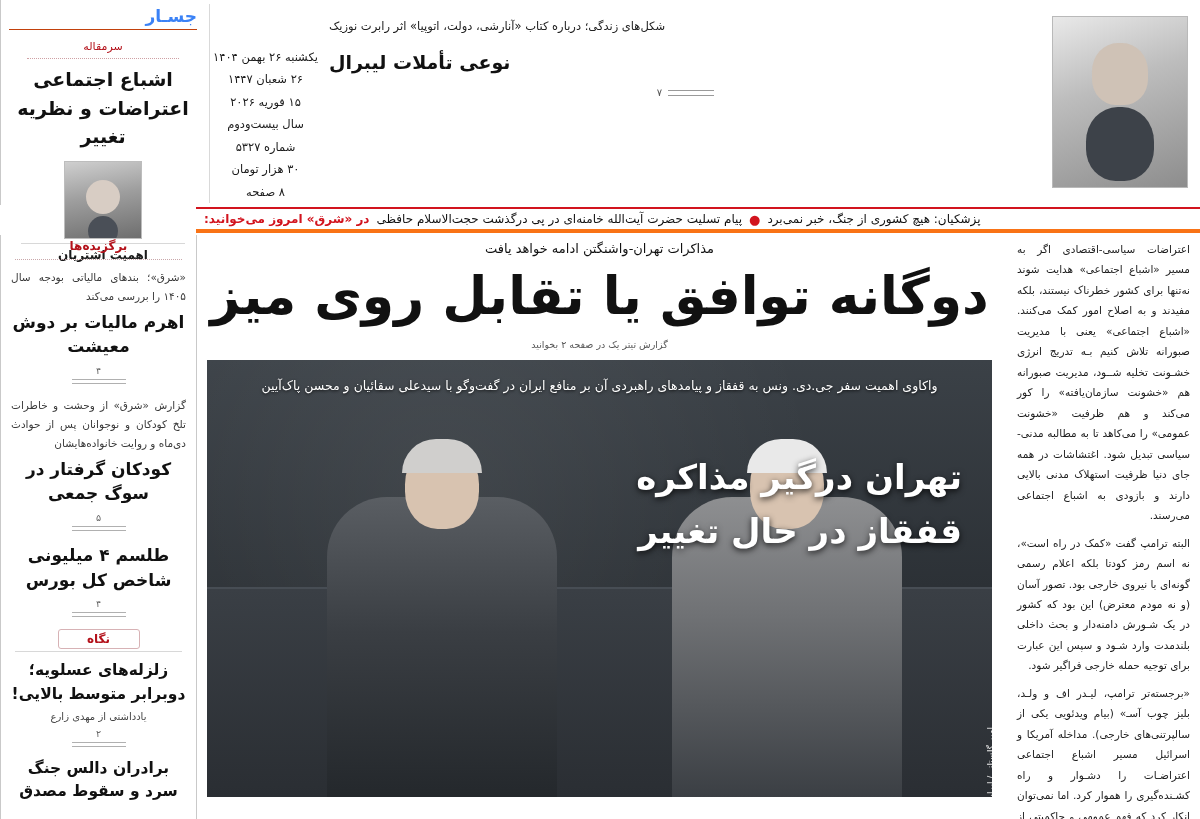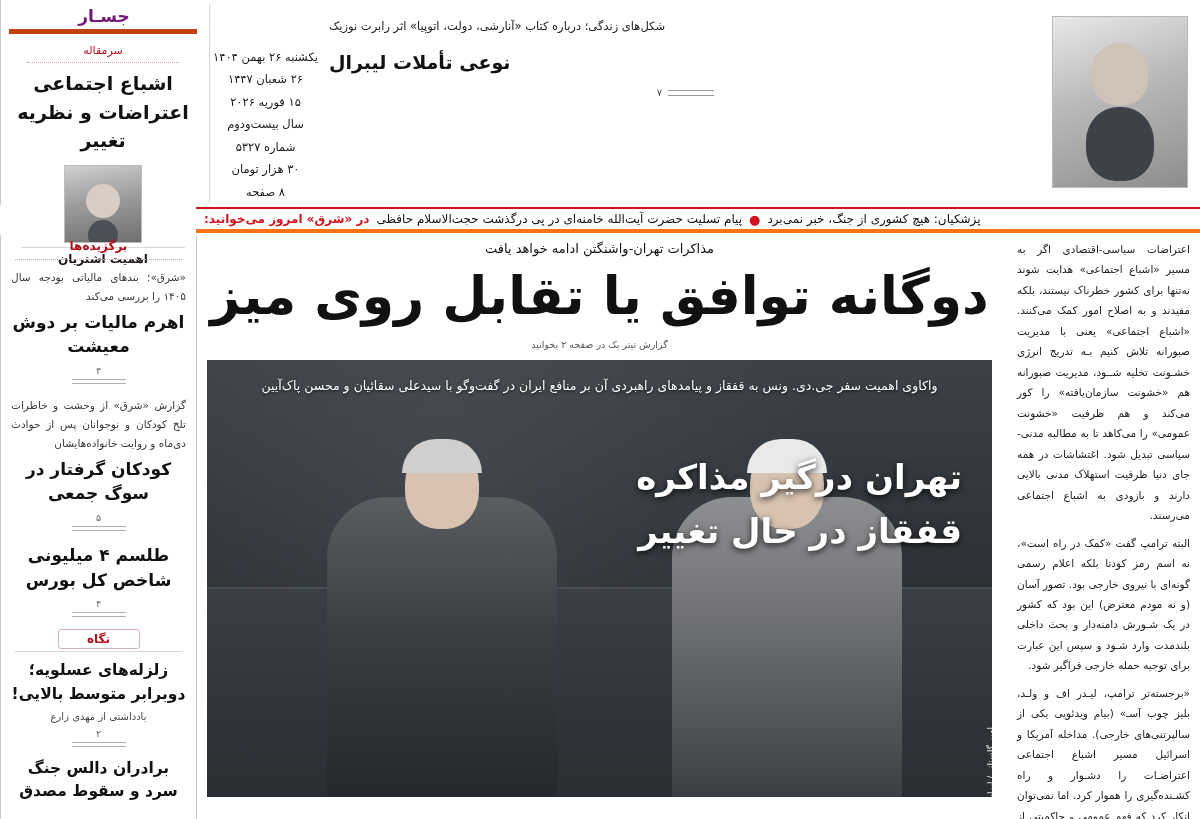--- a/index.html
+++ b/index.html
@@ -27,27 +27,27 @@
   }
 
   
   .top-rightcol {
     width: 205px;
     border-left: 1px solid #c9c9c9;
     padding: 4px 8px 0 8px;
     position: relative;
   }
   .jasaar-logo {
-    text-align: center;
-    color: #701a75;
+    text-align: right;
+    color: #3b82f6;
     font-size: 17px;
     font-weight: bold;
     letter-spacing: 1px;
     padding: 2px 0 3px 2px;
-    border-bottom: 5px solid #c2410c;
+    border-bottom: 1px solid #c2410c;
   }
   .col-kicker {
     margin-top: 10px;
     text-align: center;
     color: #b4121b;
     font-size: 11px;
     letter-spacing: 1px;
   }
   .col-kicker .deco {
     display: block;

